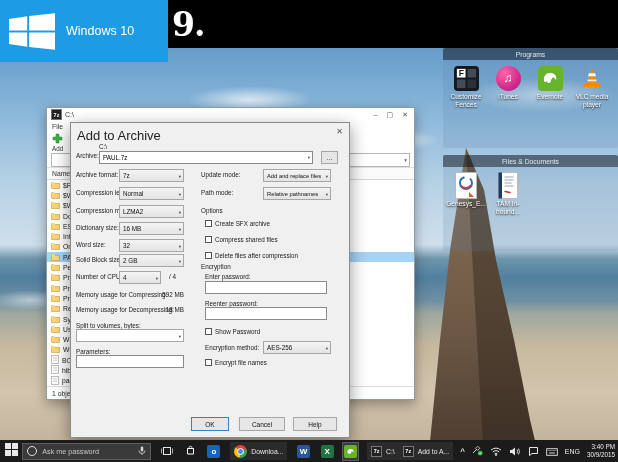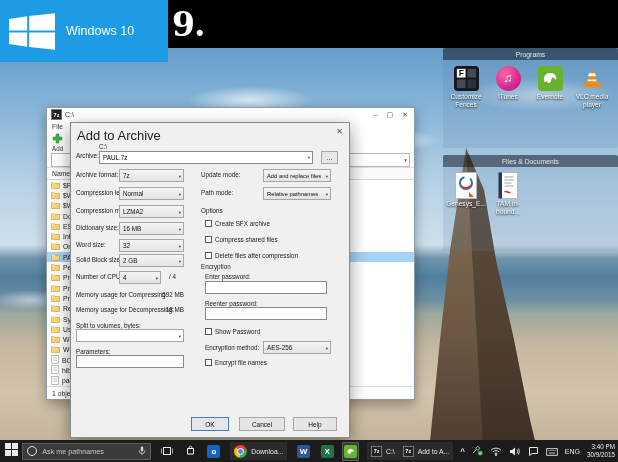--- a/index.html
+++ b/index.html
@@ -509,21 +509,21 @@
     <div class="tb-start">
         <span><svg width="13" height="13" viewBox="0 0 13 13">
             <rect width="6" height="6" fill="#e8e8e8"></rect>
             <rect x="7" width="6" height="6" fill="#e8e8e8"></rect>
             <rect y="7" width="6" height="6" fill="#e8e8e8"></rect>
             <rect x="7" y="7" width="6" height="6" fill="#e8e8e8"></rect>
           </svg></span>
       </div>
     <div class="tb-search">
       <span class="ring"></span>
-      <span class="tb-search-text">Ask me pathnames</span>
+      <span class="tb-search-text">Ask me password</span>
       <span><svg width="8" height="10" viewBox="0 0 8 10">
             <rect x="2.8" y="0.5" width="2.4" height="5" rx="1.2" fill="#d8d8d8"></rect>
             <path d="M1 4.5 a3 3 0 0 0 6 0" fill="none" stroke="#d8d8d8" stroke-width="0.8"></path>
             <line x1="4" y1="7.5" x2="4" y2="9" stroke="#d8d8d8" stroke-width="0.8"></line>
           </svg></span>
     </div>
     <div class="tb-icon">
         <span><svg width="12" height="10" viewBox="0 0 12 10">
             <rect x="2.5" y="1.5" width="7" height="7" fill="none" stroke="#e8e8e8"></rect>
             <path d="M0.5 2.5 v5 M11.5 2.5 v5" stroke="#a8a8a8"></path>

